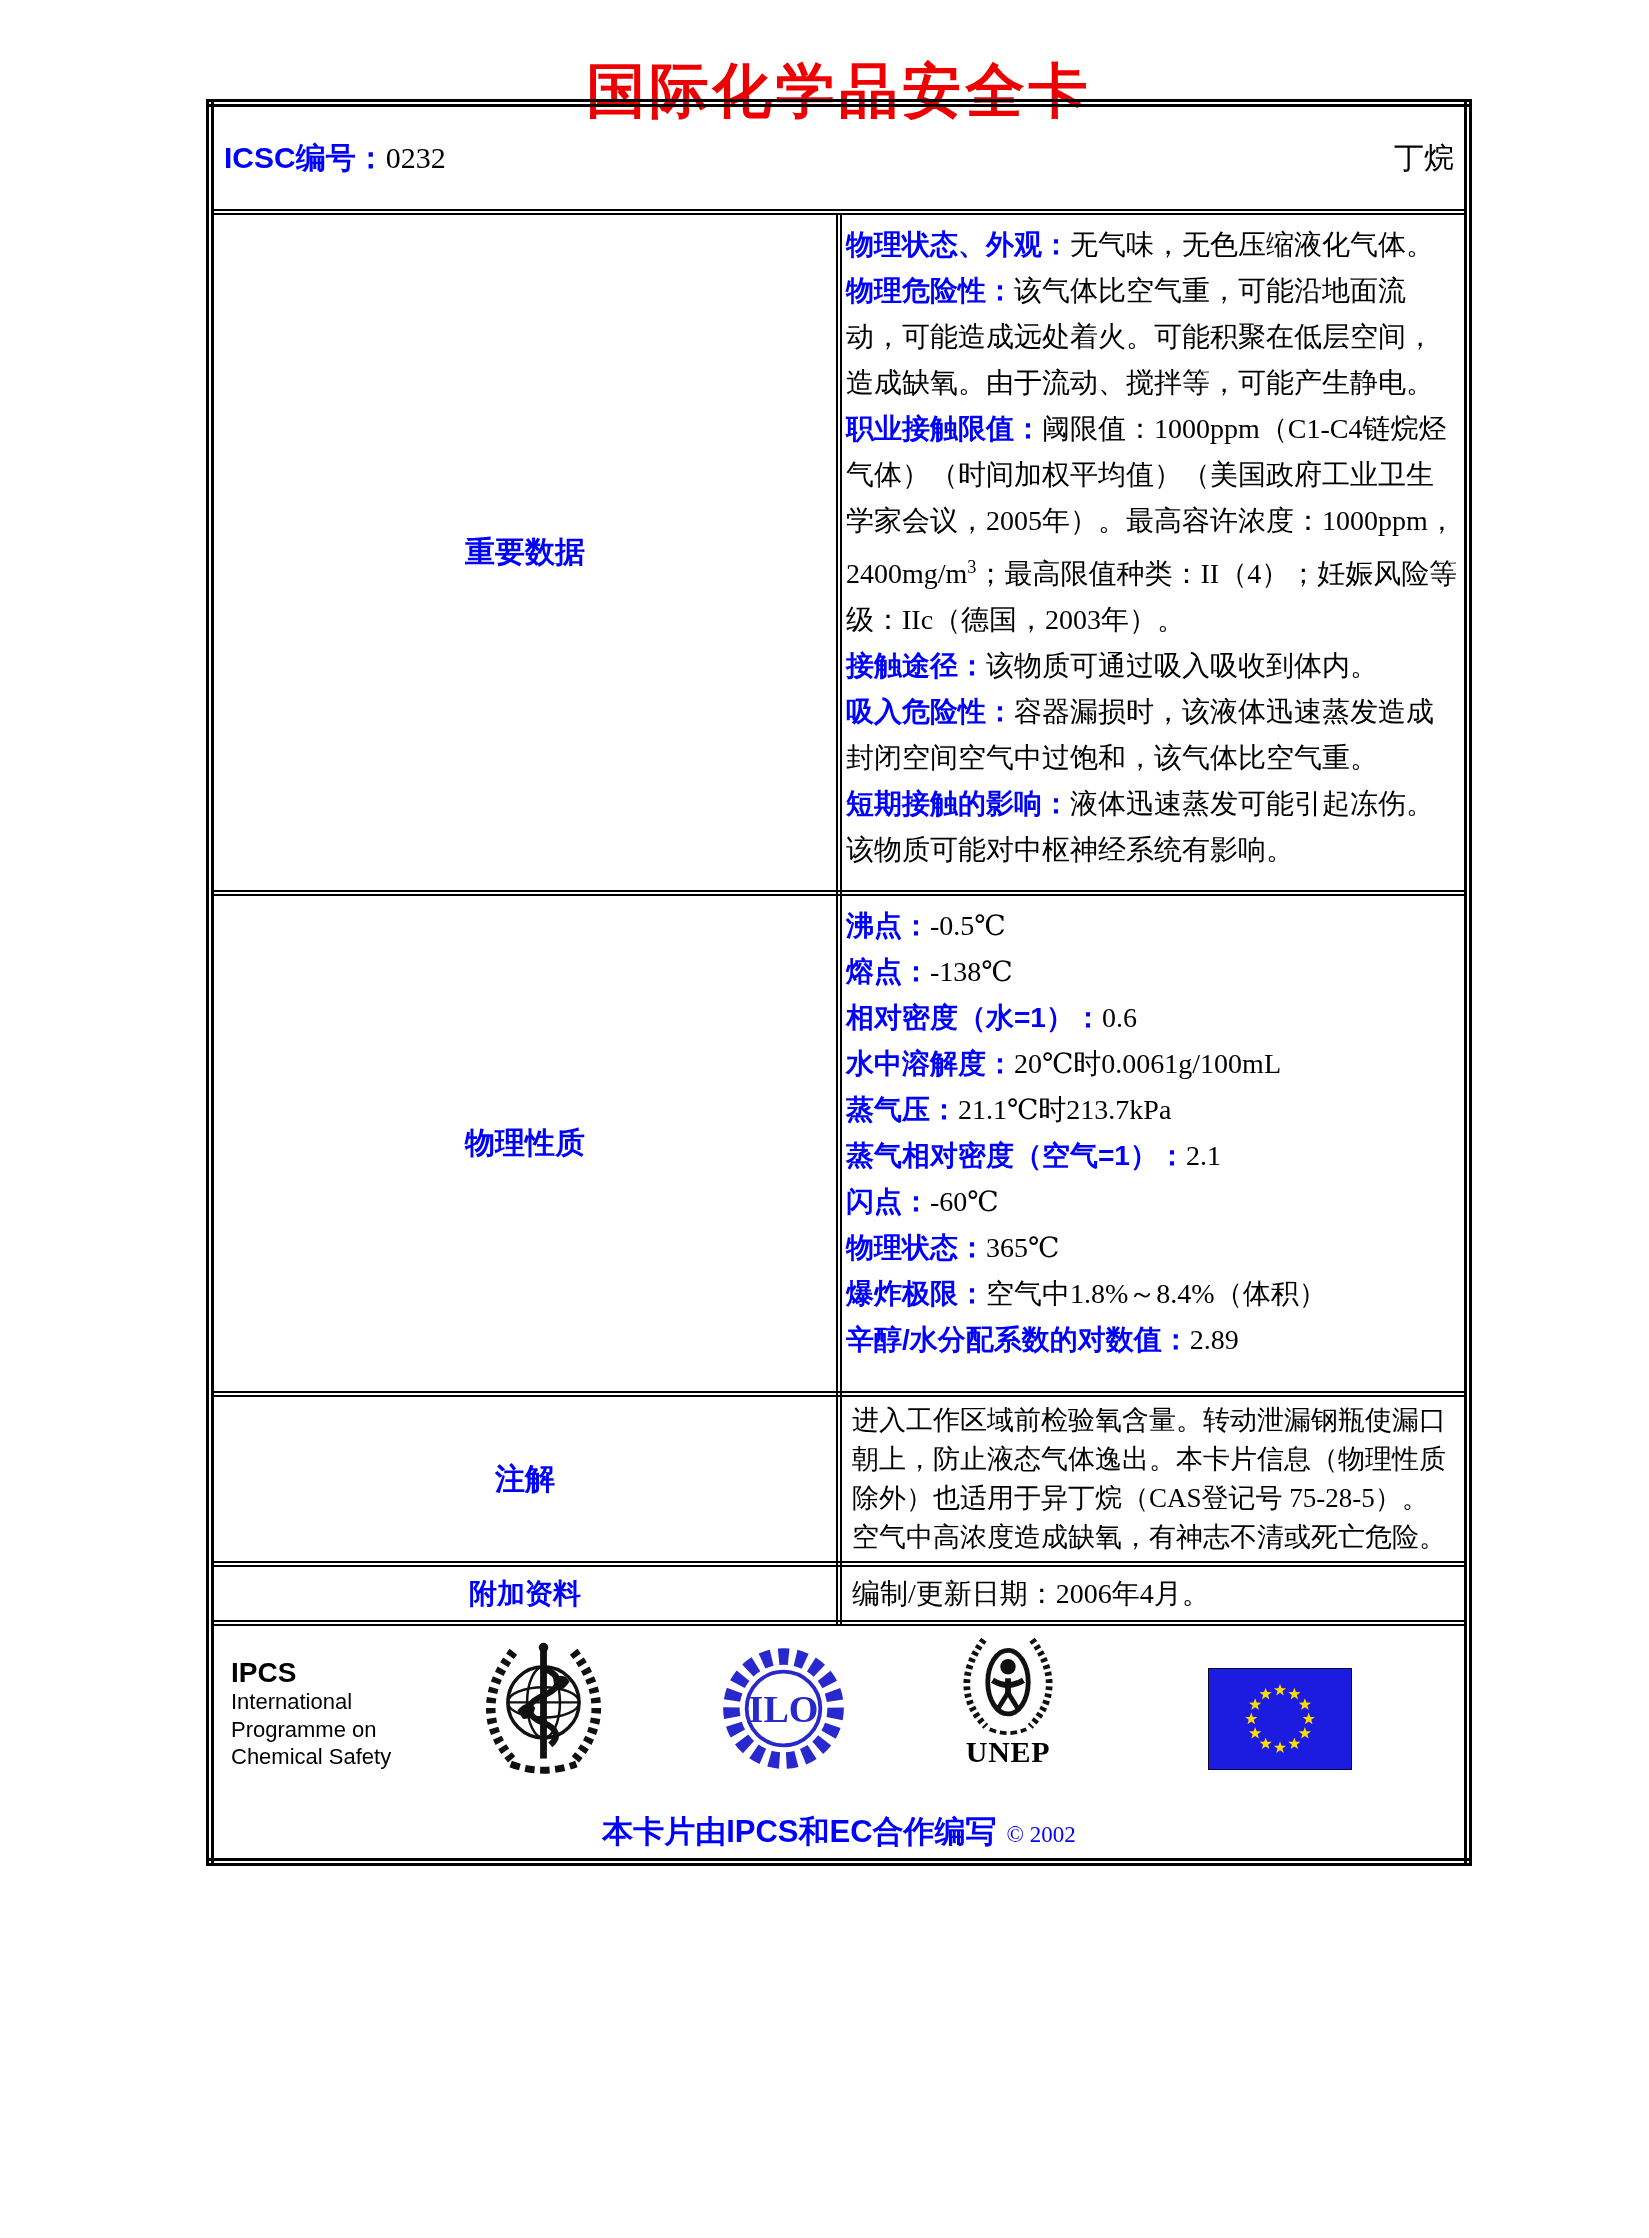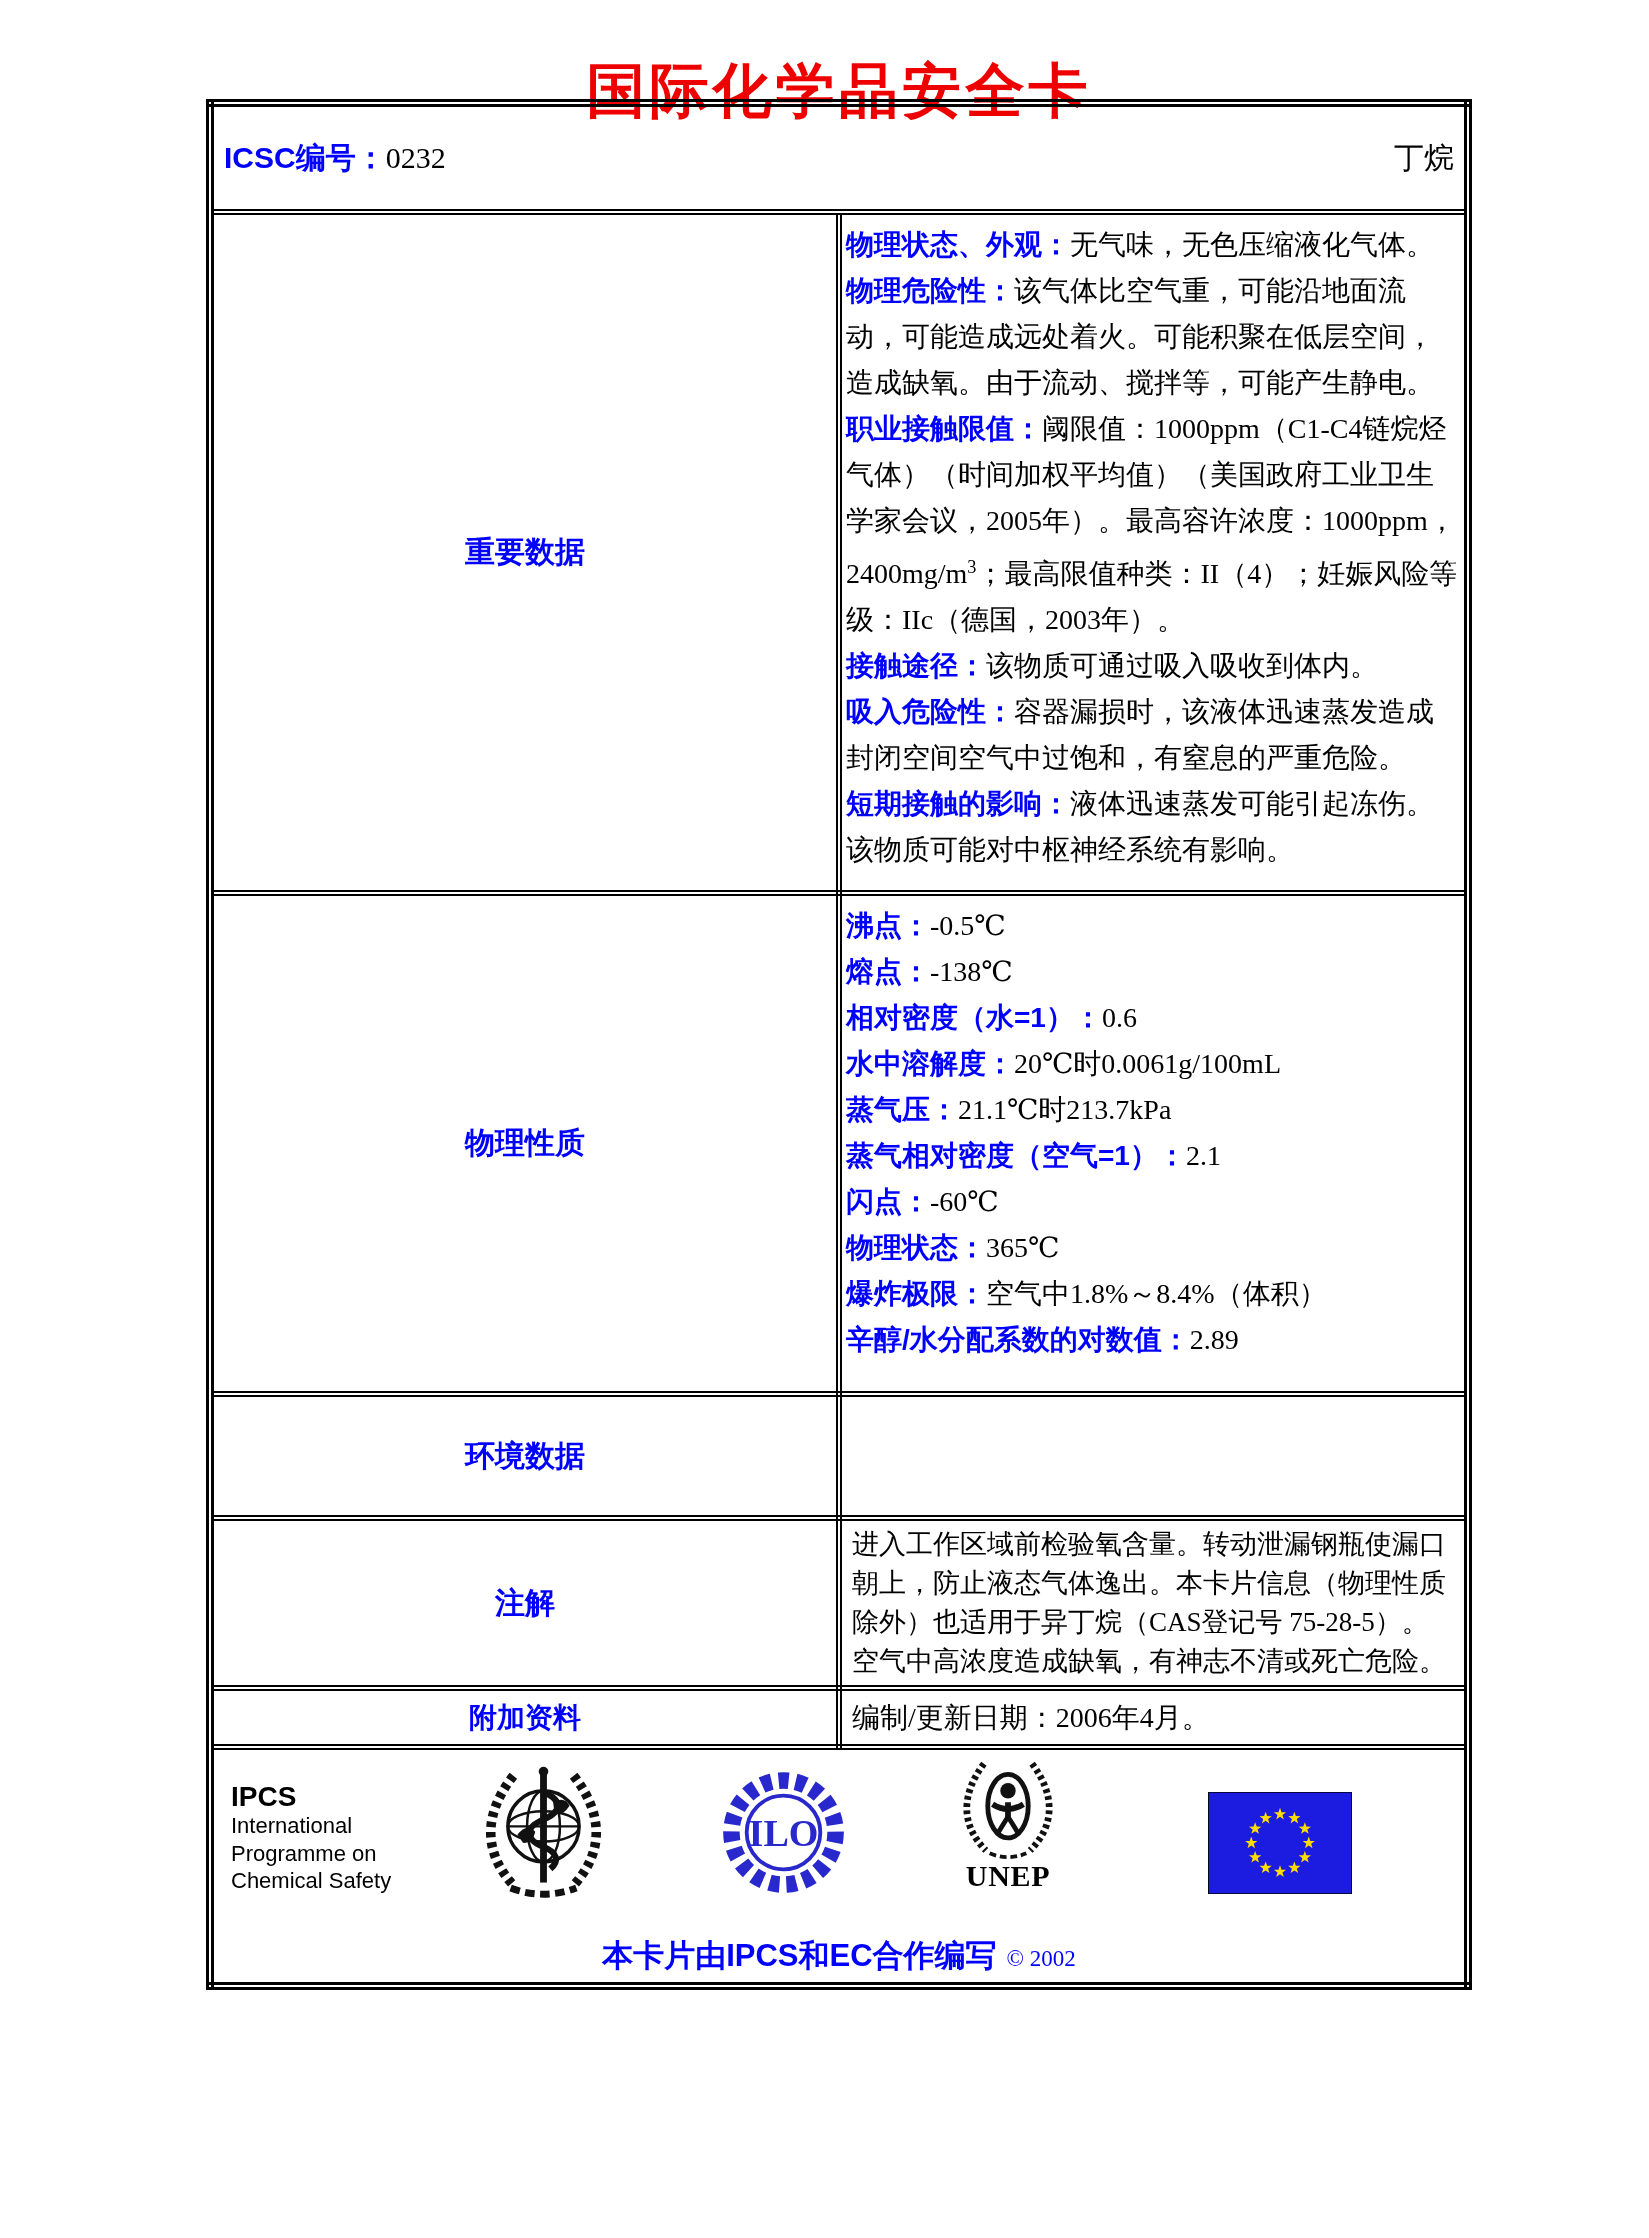--- a/index.html
+++ b/index.html
@@ -85,45 +85,41 @@
     </td>
   </tr>
 
   <tr>
     <td class="lbl" style="height:673px;">重要数据</td>
     <td class="content">
       <div class="entry"><span class="elabel">物理状态、外观：</span><span>无气味，无色压缩液化气体。</span></div>
       <div class="entry"><span class="elabel">物理危险性：</span><span>该气体比空气重，可能沿地面流动，可能造成远处着火。可能积聚在低层空间，造成缺氧。由于流动、搅拌等，可能产生静电。</span></div>
       <div class="entry"><span class="elabel">职业接触限值：</span><span>阈限值：1000ppm（C1-C4链烷烃气体）（时间加权平均值）（美国政府工业卫生学家会议，2005年）。最高容许浓度：1000ppm，2400mg/m</span><sup class="s3">3</sup><span>；最高限值种类：II（4）；妊娠风险等级：IIc（德国，2003年）。</span></div>
       <div class="entry"><span class="elabel">接触途径：</span><span>该物质可通过吸入吸收到体内。</span></div>
-      <div class="entry"><span class="elabel">吸入危险性：</span><span>容器漏损时，该液体迅速蒸发造成封闭空间空气中过饱和，有窒息的严重危险。</span></div>
+      <div class="entry"><span class="elabel">吸入危险性：</span><span>容器漏损时，该液体迅速蒸发造成封闭空间空气中过饱和，该气体比空气重。</span></div>
       <div class="entry"><span class="elabel">短期接触的影响：</span><span>液体迅速蒸发可能引起冻伤。该物质可能对中枢神经系统有影响。</span></div>
     </td>
   </tr>
 
   <tr>
     <td class="lbl" style="height:493px;">物理性质</td>
     <td class="content">
       <div class="entry"><span class="elabel">沸点：</span><span>-0.5℃</span></div>
       <div class="entry"><span class="elabel">熔点：</span><span>-138℃</span></div>
       <div class="entry"><span class="elabel">相对密度（水=1）：</span><span>0.6</span></div>
       <div class="entry"><span class="elabel">水中溶解度：</span><span>20℃时0.0061g/100mL</span></div>
       <div class="entry"><span class="elabel">蒸气压：</span><span>21.1℃时213.7kPa</span></div>
       <div class="entry"><span class="elabel">蒸气相对密度（空气=1）：</span><span>2.1</span></div>
       <div class="entry"><span class="elabel">闪点：</span><span>-60℃</span></div>
       <div class="entry"><span class="elabel">物理状态：</span><span>365℃</span></div>
       <div class="entry"><span class="elabel">爆炸极限：</span><span>空气中1.8%～8.4%（体积）</span></div>
       <div class="entry"><span class="elabel">辛醇/水分配系数的对数值：</span><span>2.89</span></div>
     </td>
   </tr>
 
-  <tr>
-    <td class="lbl" style="height:116px;">环境数据</td>
-    <td class="content"></td>
-  </tr>
 
   <tr>
     <td class="lbl" style="height:113px;">注解</td>
     <td class="notes-content">进入工作区域前检验氧含量。转动泄漏钢瓶使漏口朝上，防止液态气体逸出。本卡片信息（物理性质除外）也适用于异丁烷（CAS登记号 75-28-5）。空气中高浓度造成缺氧，有神志不清或死亡危险。</td>
   </tr>
 
   <tr>
     <td class="lbl" style="height:51px;font-size:28px;">附加资料</td>
     <td class="addinfo-content">编制/更新日期：2006年4月。</td>
   </tr>

